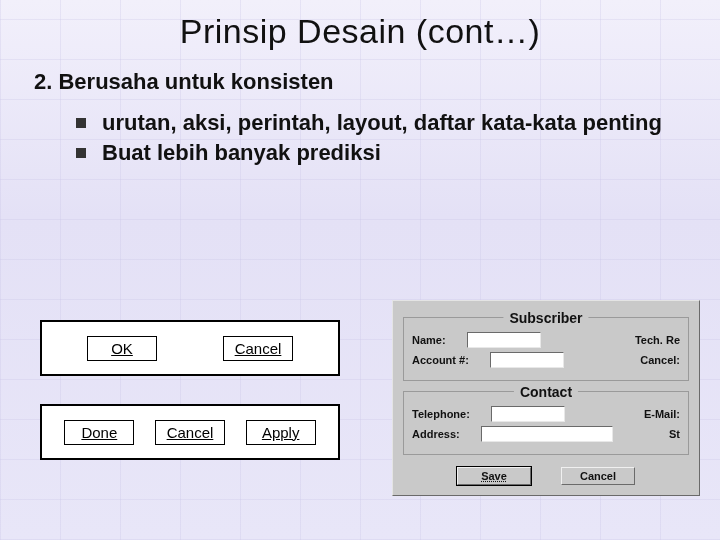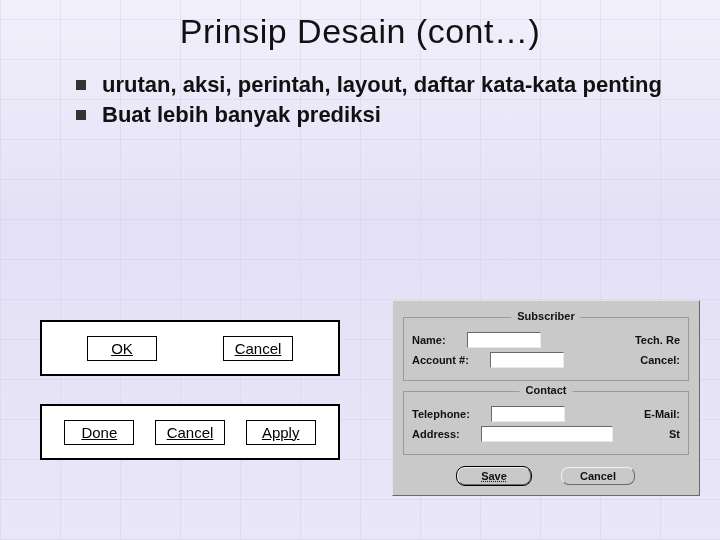--- a/index.html
+++ b/index.html
@@ -27,21 +27,21 @@
     padding: 18px 34px 0 34px;
   }
   .item-2 {
     font-family: Tahoma, Arial, sans-serif;
     font-weight: bold;
     font-size: 22px;
     color: #111;
   }
   .bullets {
     margin-left: 42px;
-    margin-top: 2px;
+    margin-top: 14px;
   }
   .bullet-row {
     display: flex;
     align-items: flex-start;
     font-family: Tahoma, Arial, sans-serif;
     font-weight: bold;
     font-size: 22px;
     color: #111;
     line-height: 1.25;
     margin-bottom: 2px;
@@ -105,21 +105,21 @@
   }
   .fs-contact { margin-bottom: 12px; }
   .legend {
     position: absolute;
     top: -8px;
     left: 50%;
     transform: translateX(-50%);
     background: #c9c9c9;
     padding: 0 6px;
     font-weight: bold;
-    font-size: 11px;
+    font-size: 14px;
   }
   .row {
     display: flex;
     align-items: center;
     justify-content: space-between;
     margin-bottom: 4px;
   }
   .pair {
     display: flex;
     align-items: center;
@@ -146,34 +146,37 @@
     background: #c9c9c9;
     border-top: 1px solid #f0f0f0;
     border-left: 1px solid #f0f0f0;
     border-right: 1px solid #6a6a6a;
     border-bottom: 1px solid #6a6a6a;
     font-weight: bold;
     font-size: 11px;
     padding: 2px 0;
     width: 74px;
     text-align: center;
-    border-radius: 8px;
   }
   .dlg-btn.default {
     outline: 1px solid #000;
     text-decoration: underline dotted;
   }
   .right-cut { white-space: nowrap; margin-left: 43px; }
 </style>
 </head>
 <body>
 
 <div class="title">Prinsip Desain (cont…)</div>
 
 <div class="content">
+  <div class="item-2">
+    <span>2.</span>
+    <span>Berusaha untuk konsisten</span>
+  </div>
   <div class="bullets">
     <div class="bullet-row">
       <div class="square"></div>
       <div>urutan, aksi, perintah, layout, daftar kata-kata penting</div>
     </div>
     <div class="bullet-row">
       <div class="square"></div>
       <div>Buat lebih banyak prediksi</div>
     </div>
   </div>

